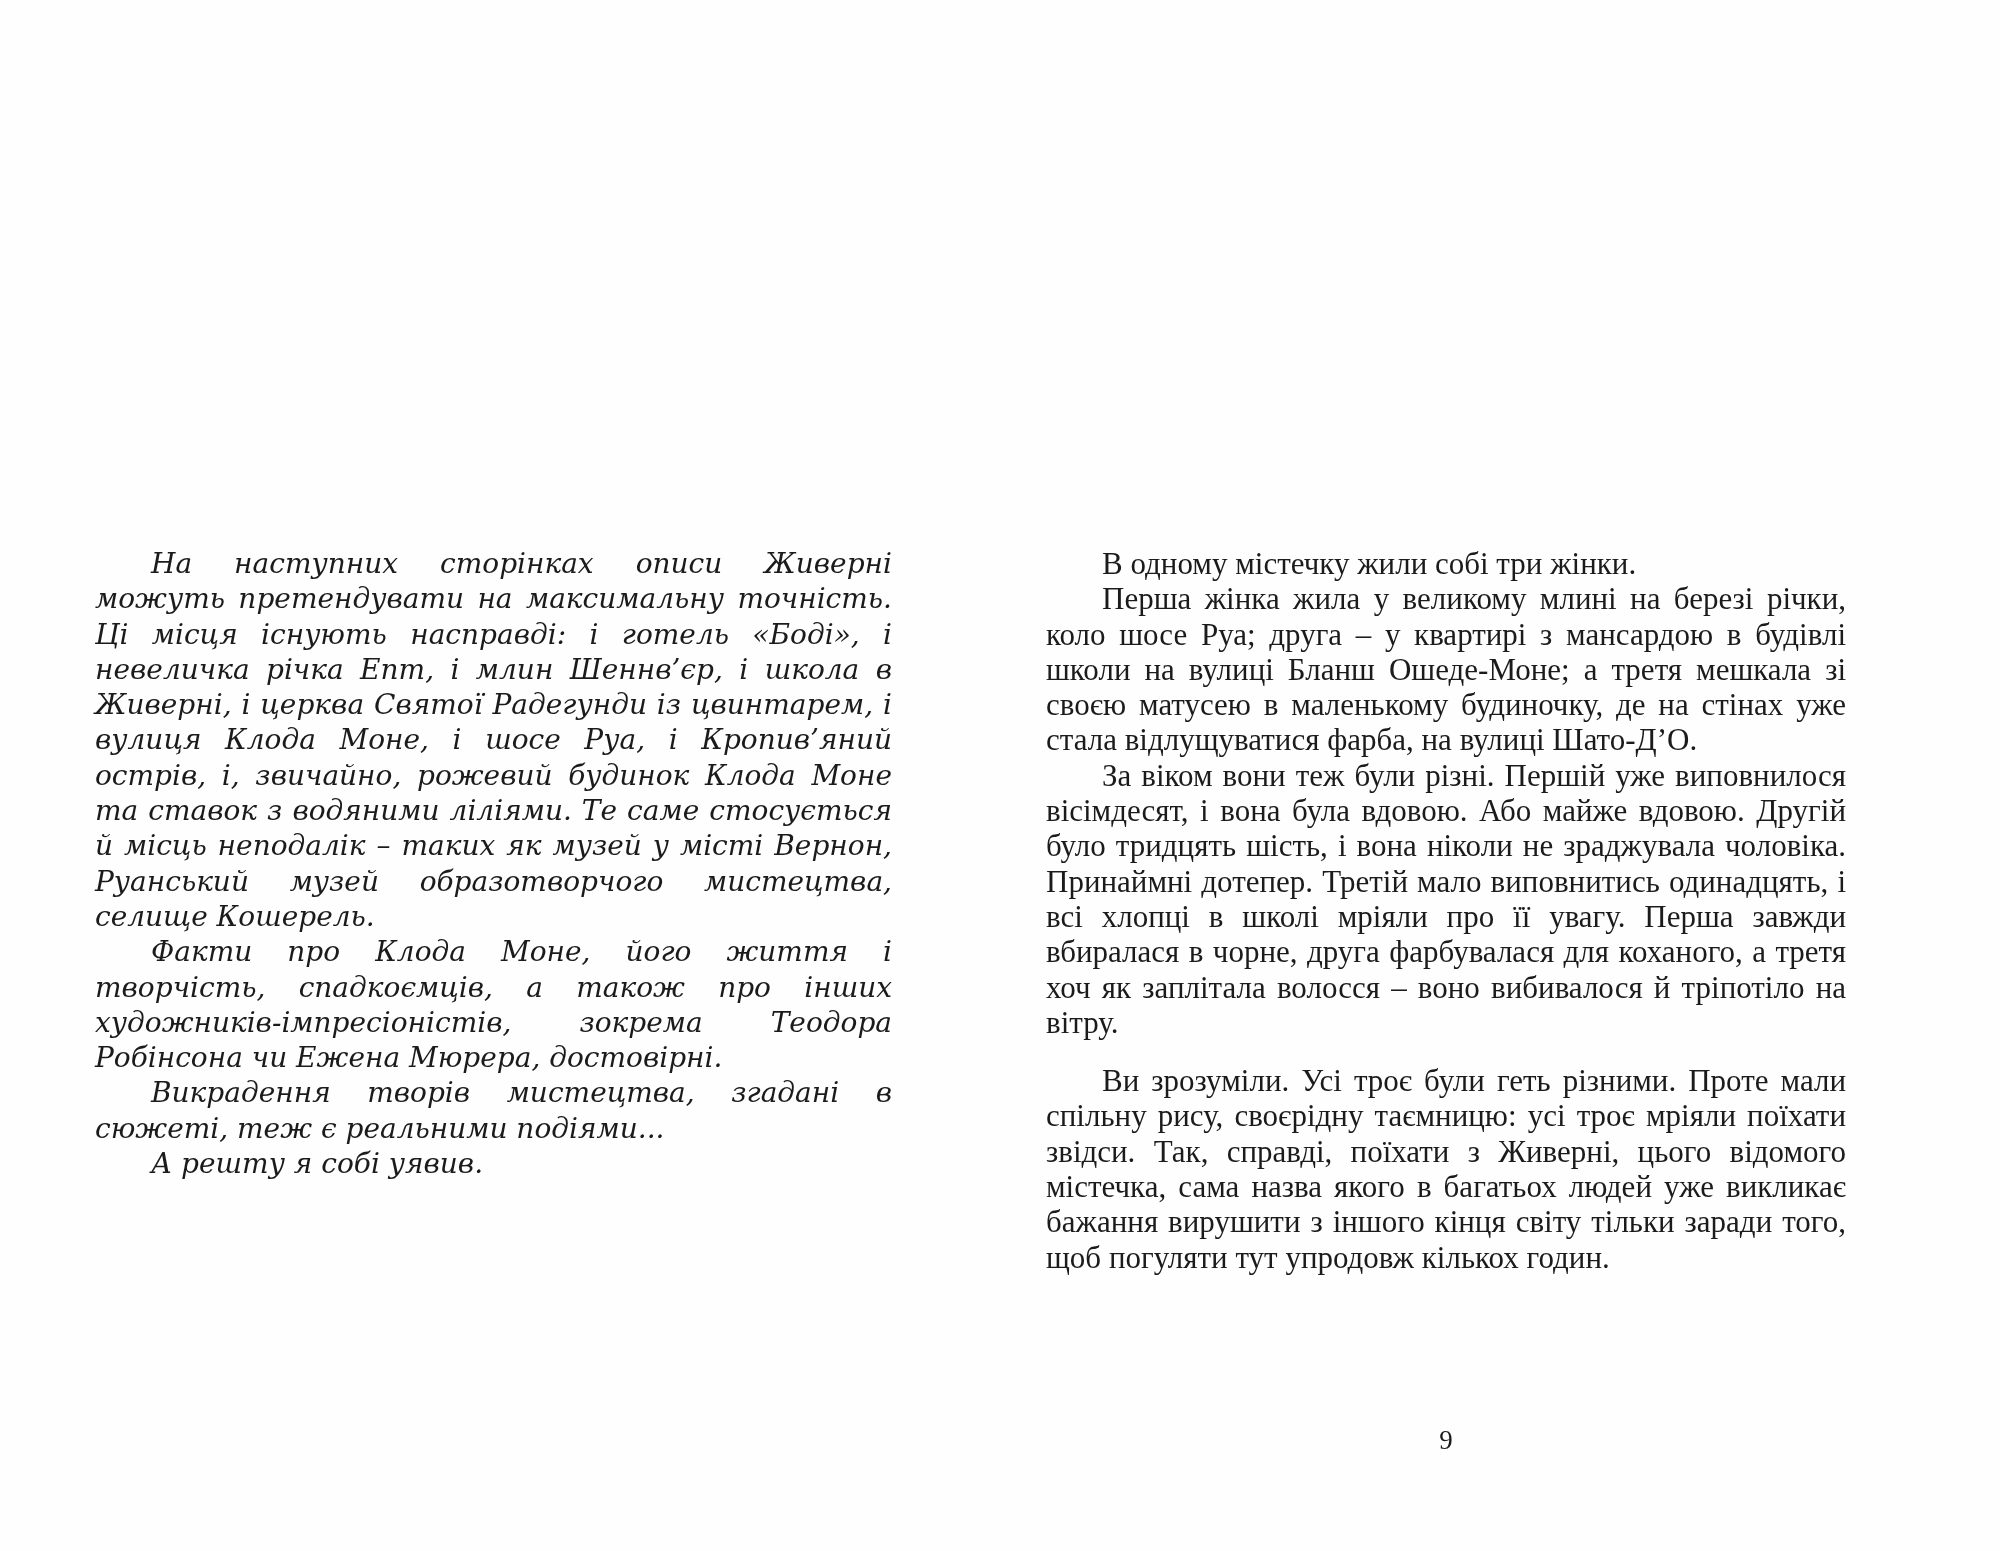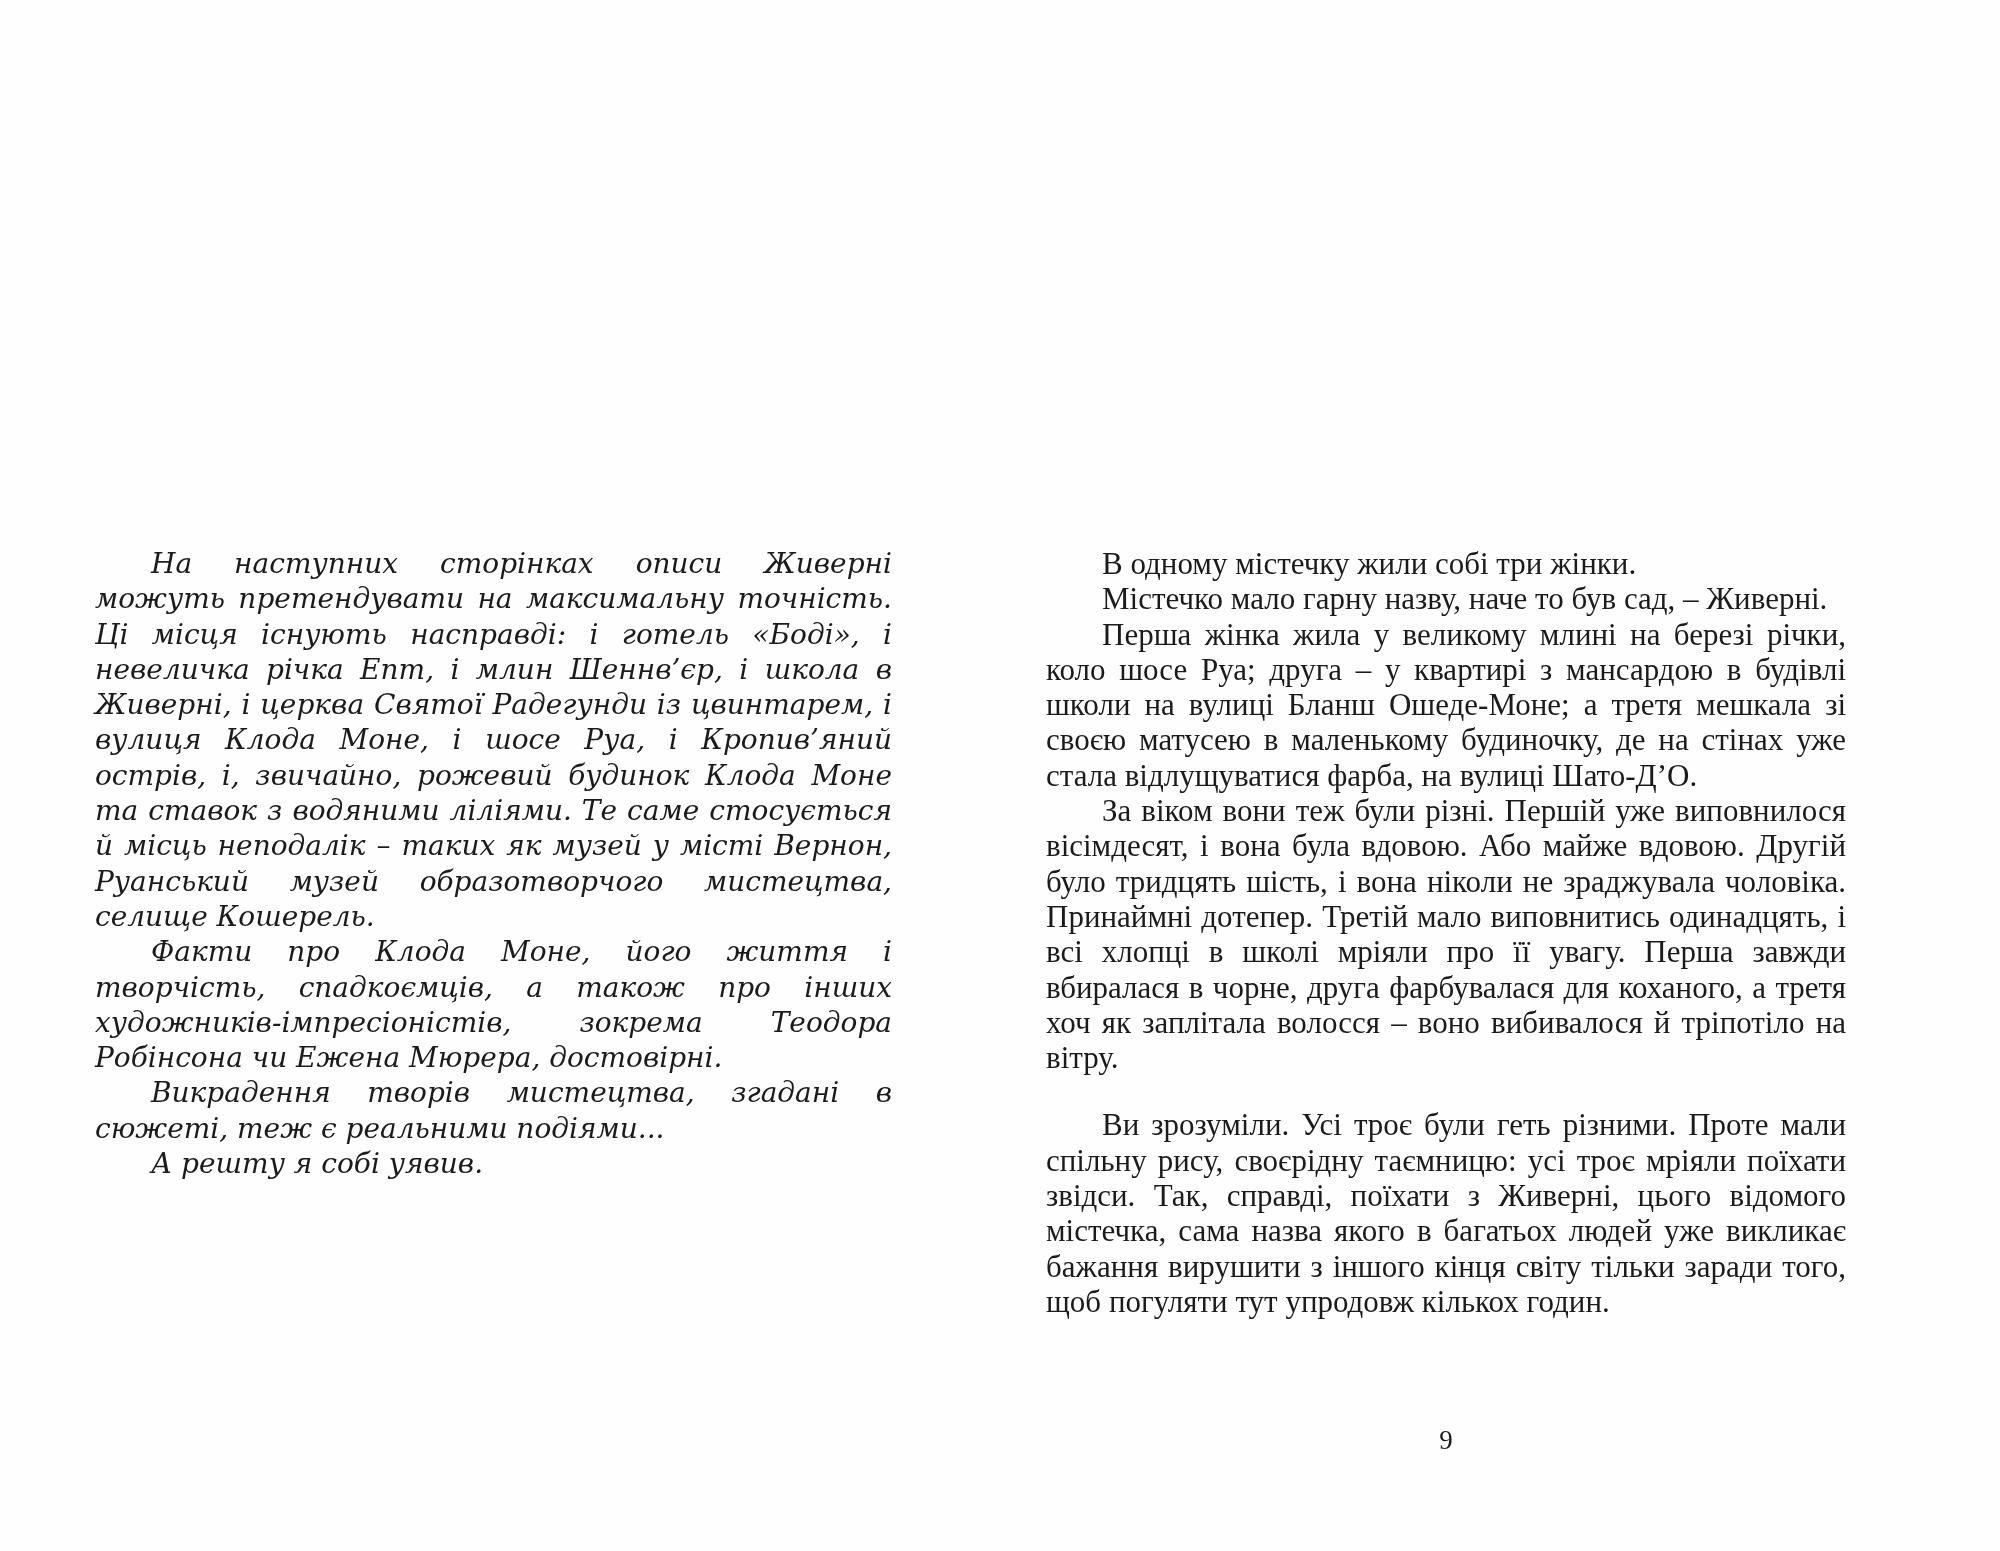--- a/index.html
+++ b/index.html
@@ -38,21 +38,21 @@
   .page-left .text-block p {
     font-family: "DejaVu Serif", serif;
     font-style: italic;
     font-size: 28px;
   }
   .page-right .text-block p {
     font-family: "Liberation Serif", serif;
     font-size: 31px;
   }
   .spaced {
-    margin-top: 32px;
+    margin-top: 23px;
   }
   .folio {
     position: absolute;
     left: 0;
     top: 879px;
     width: 100%;
     text-align: center;
     font-family: "Liberation Serif", serif;
     font-size: 27px;
     color: #1b1b1b;
@@ -68,21 +68,20 @@
         <p>На наступних сторінках описи Живерні можуть претендувати на максимальну точність. Ці місця існують насправді: і готель «Боді», і невеличка річка Епт, і млин Шеннв’єр, і школа в Живерні, і церква Святої Радегунди із цвинтарем, і вулиця Клода Моне, і шосе Руа, і Кропив’яний острів, і, звичайно, рожевий будинок Клода Моне та ставок з водяними ліліями. Те саме стосується й місць неподалік – таких як музей у місті Вернон, Руанський музей образотворчого мистецтва, селище Кошерель.</p>
         <p>Факти про Клода Моне, його життя і творчість, спадкоємців, а також про інших художників-імпресіоністів, зокрема Теодора Робінсона чи Ежена Мюрера, достовірні.</p>
         <p>Викрадення творів мистецтва, згадані в сюжеті, теж є реальними подіями...</p>
         <p>А решту я собі уявив.</p>
       </div>
   </div>
 
   <div class="page page-right">
     <div class="text-block">
         <p>В одному містечку жили собі три жінки.</p>
-        <p>Містечко мало гарну назву, наче то був сад, – Живерні.</p>
         <p>Перша жінка жила у великому млині на березі річки, коло шосе Руа; друга – у квартирі з мансардою в будівлі школи на вулиці Бланш Ошеде-Моне; а третя мешкала зі своєю матусею в маленькому будиночку, де на стінах уже стала відлущуватися фарба, на вулиці Шато-Д’О.</p>
         <p>За віком вони теж були різні. Першій уже виповнилося вісімдесят, і вона була вдовою. Або майже вдовою. Другій було тридцять шість, і вона ніколи не зраджувала чоловіка. Принаймні дотепер. Третій мало виповнитись одинадцять, і всі хлопці в школі мріяли про її увагу. Перша завжди вбиралася в чорне, друга фарбувалася для коханого, а третя хоч як заплітала волосся – воно вибивалося й тріпотіло на вітру.</p>
       </div>
     <div class="text-block spaced">
         <p>Ви зрозуміли. Усі троє були геть різними. Проте мали спільну рису, своєрідну таємницю: усі троє мріяли поїхати звідси. Так, справді, поїхати з Живерні, цього відомого містечка, сама назва якого в багатьох людей уже викликає бажання вирушити з іншого кінця світу тільки заради того, щоб погуляти тут упродовж кількох годин.</p>
       </div>
     <div class="folio">9</div>
   </div>
 
 </div>

